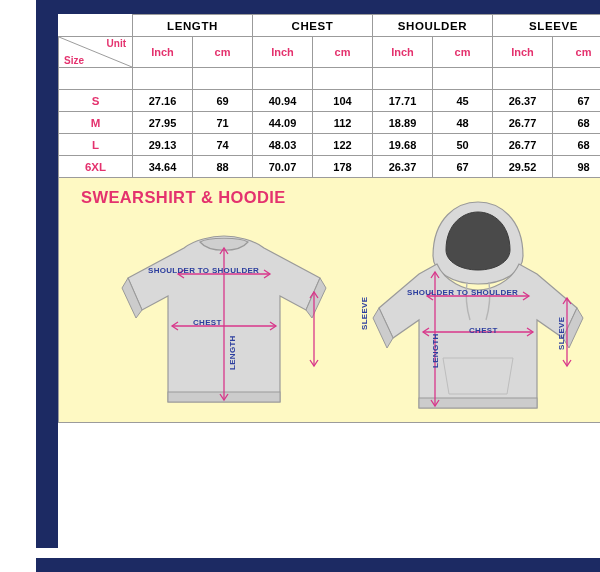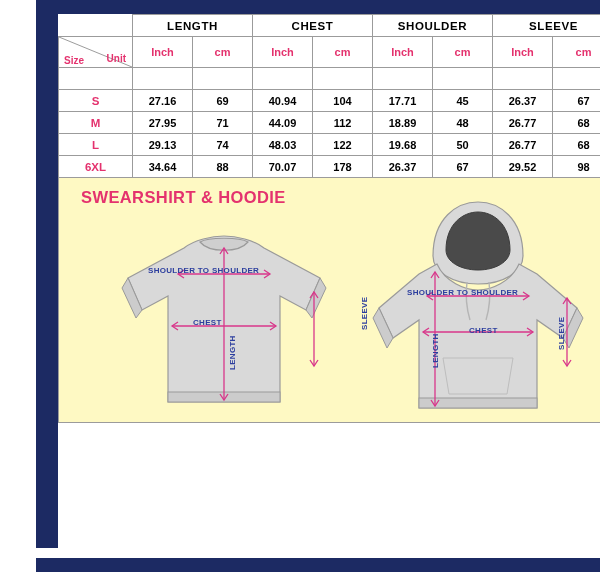--- a/index.html
+++ b/index.html
@@ -87,21 +87,21 @@
     height: 30px;
   }
   .corner-diag {
     position: absolute;
     left: 0; top: 0;
     width: 100%; height: 100%;
     overflow: hidden;
   }
   .corner-unit {
     position: absolute;
-    right: 6px; top: 16px;
+    right: 6px; top: 1px;
     font-size: 10px;
     color: #e4326e;
     font-weight: bold;
   }
   .corner-size {
     position: absolute;
     left: 5px; bottom: 1px;
     font-size: 10px;
     color: #e4326e;
     font-weight: bold;

